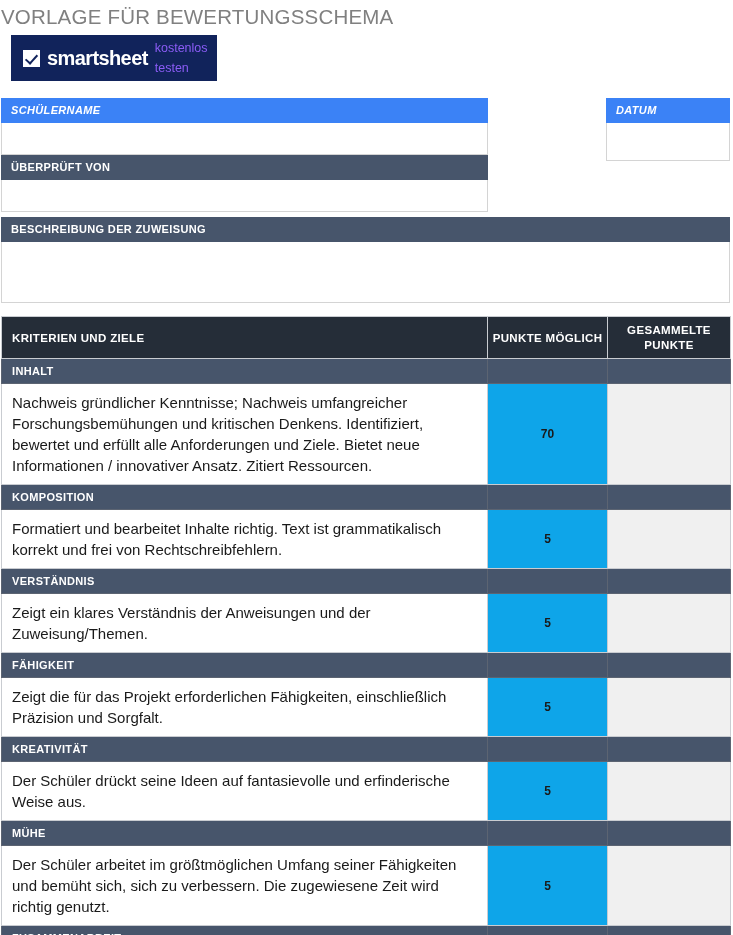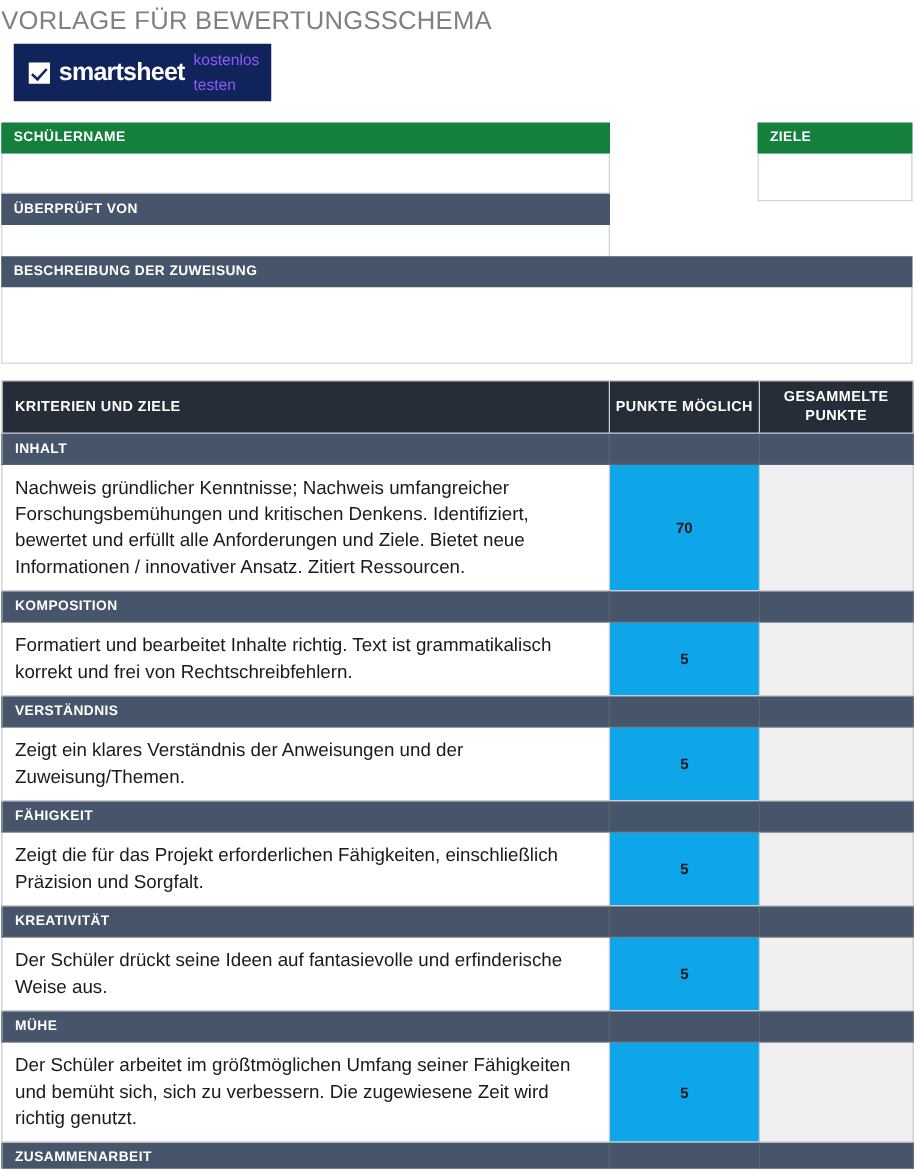--- a/index.html
+++ b/index.html
@@ -76,21 +76,21 @@
 
   
   .band {
     color: #ffffff;
     font-size: 11px;
     font-weight: 700;
     letter-spacing: 0.35px;
     padding: 6px 0 6px 10px;
     line-height: 13px;
   }
-  .band-dark  { background: #15803d; }
+  .band-dark  { background: #3b82f6; font-style: italic; }
   .band-slate { background: #47556b; }
 
   .inputbox {
     background: #ffffff;
     border: 1px solid #d4d4d4;
     border-top: none;
   }
 
   
   .top-row {
@@ -110,20 +110,21 @@
     position: absolute;
     left: 606px;
     top: 0;
     width: 124px;
   }
   .date-input { height: 38px; }
 
   
   .desc-block {
     position: relative;
+    margin-top: 12px;
     margin-left: 1px;
     width: 729px;
   }
   .desc-input { height: 61px; }
 
   
   .rubric {
     margin-top: 13px;
     margin-left: 1px;
     width: 729px;
@@ -208,21 +209,21 @@
   <div class="top-row">
 
     <div class="name-col">
       <div class="band band-dark">SCHÜLERNAME</div>
       <div class="inputbox name-input"></div>
       <div class="band band-slate">ÜBERPRÜFT VON</div>
       <div class="inputbox rev-input"></div>
     </div>
 
     <div class="date-col">
-      <div class="band band-dark">ZIELE</div>
+      <div class="band band-dark">DATUM</div>
       <div class="inputbox date-input"></div>
     </div>
 
   </div>
 
   <div class="desc-block">
     <div class="band band-slate">BESCHREIBUNG DER ZUWEISUNG</div>
     <div class="inputbox desc-input"></div>
   </div>
 

